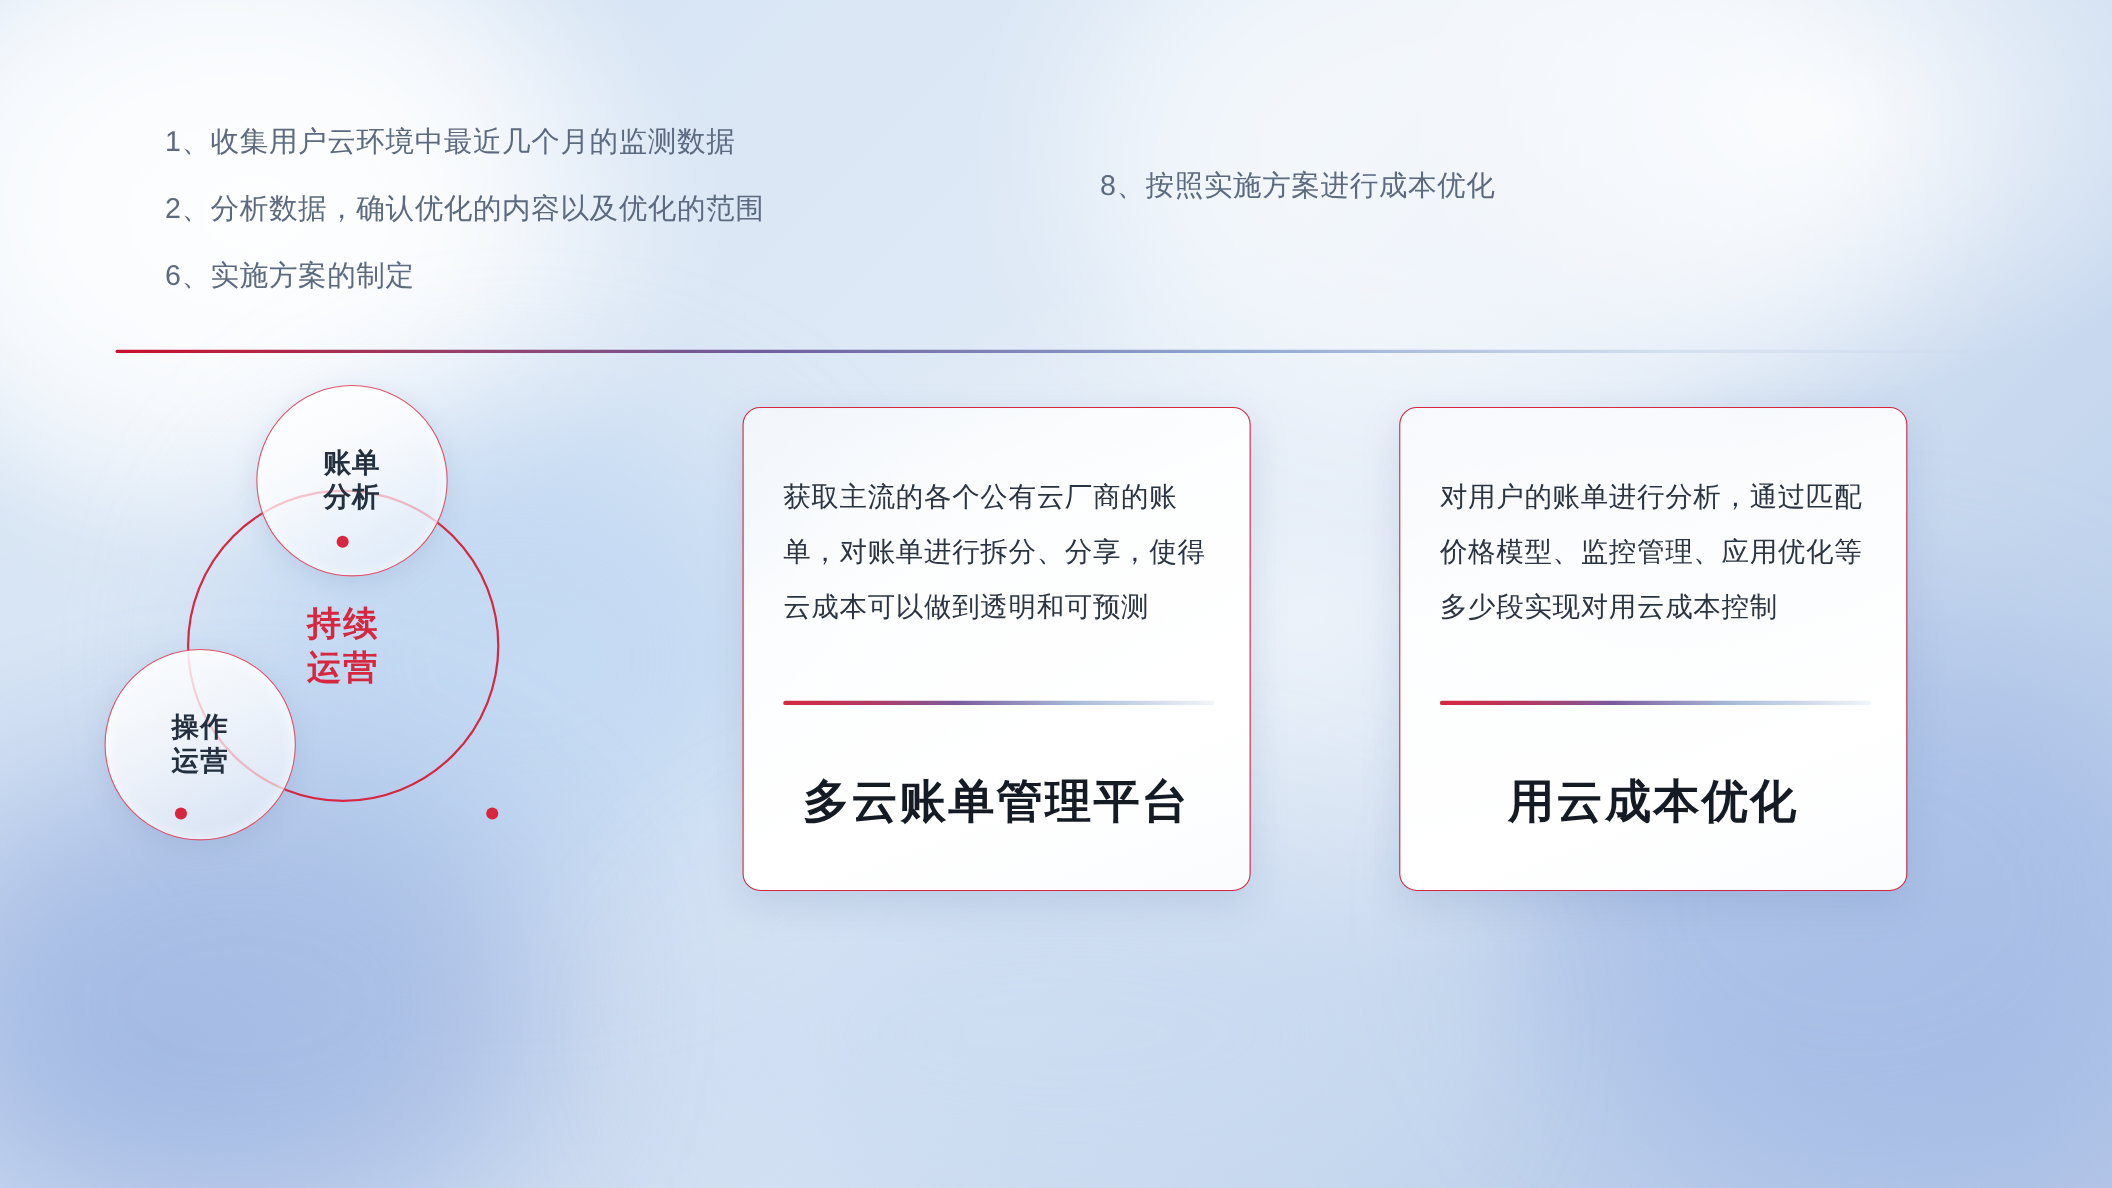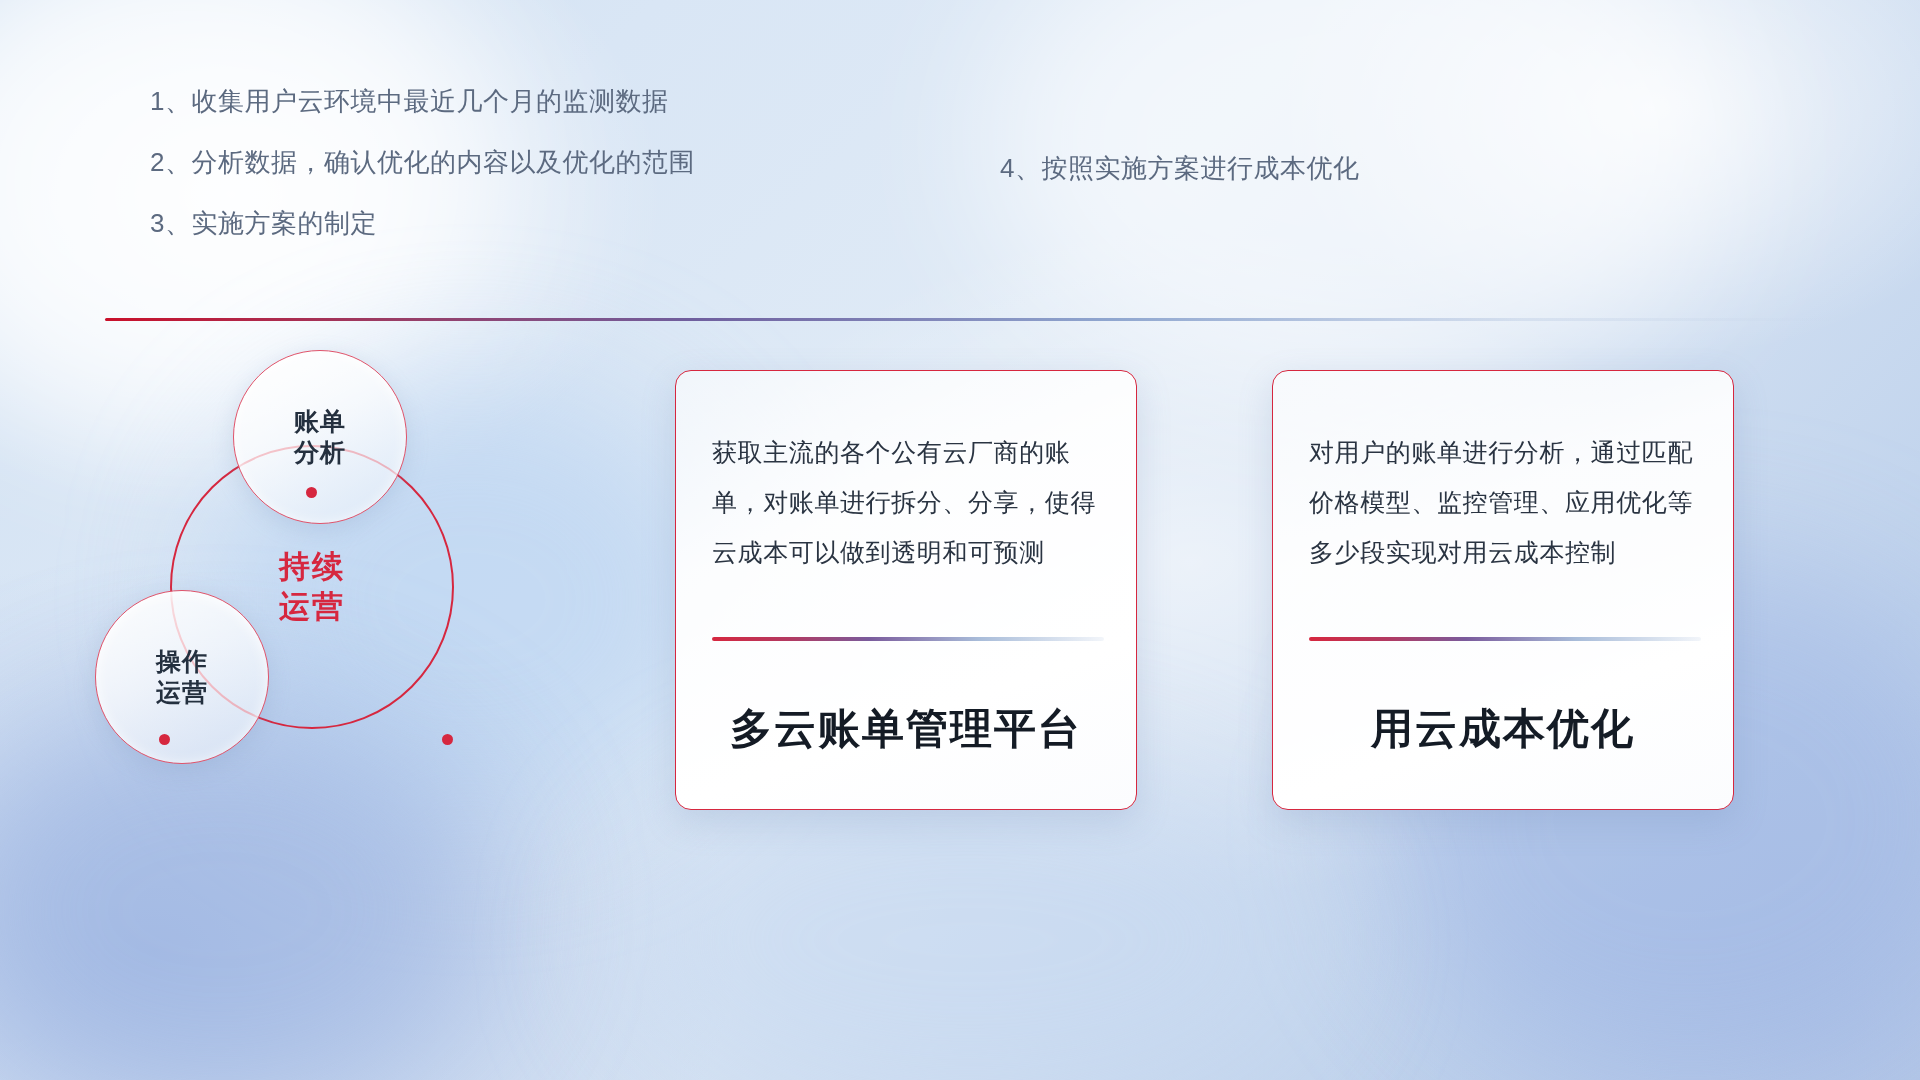--- a/index.html
+++ b/index.html
@@ -41,21 +41,21 @@
 
   
   .list-col {
     position: absolute;
     color: #5c6a80;
     font-size: 26px;
     line-height: 1.0;
     letter-spacing: 0.5px;
     white-space: nowrap;
   }
-  .list-col.left  { left: 150px;  top: 88px; }
+  .list-col.left  { left: 150px;  top: 115px; }
   .list-col.right { left: 1000px; top: 155px; }
   .list-item { margin-bottom: 35px; }
 
   
   .rule {
     position: absolute;
     left: 105px;
     top: 318px;
     width: 1730px;
     height: 3px;
@@ -179,25 +179,25 @@
   <div class="bloom b1"></div>
   <div class="bloom b2"></div>
   <div class="bloom b3"></div>
   <div class="bloom b4"></div>
   <div class="bloom b5"></div>
   <div class="bloom b6"></div>
 
   <div class="list-col left">
     <div class="list-item">1、收集用户云环境中最近几个月的监测数据</div>
     <div class="list-item">2、分析数据，确认优化的内容以及优化的范围</div>
-    <div class="list-item">3、实施方案的制定</div>
+    <div class="list-item">6、实施方案的制定</div>
   </div>
 
   <div class="list-col right">
-    <div class="list-item">4、按照实施方案进行成本优化</div>
+    <div class="list-item">8、按照实施方案进行成本优化</div>
   </div>
 
   <div class="rule"></div>
 
   <div class="venn">
 
     <div class="ring"></div>
 
     <div class="circle top">
       <div class="clabel">

